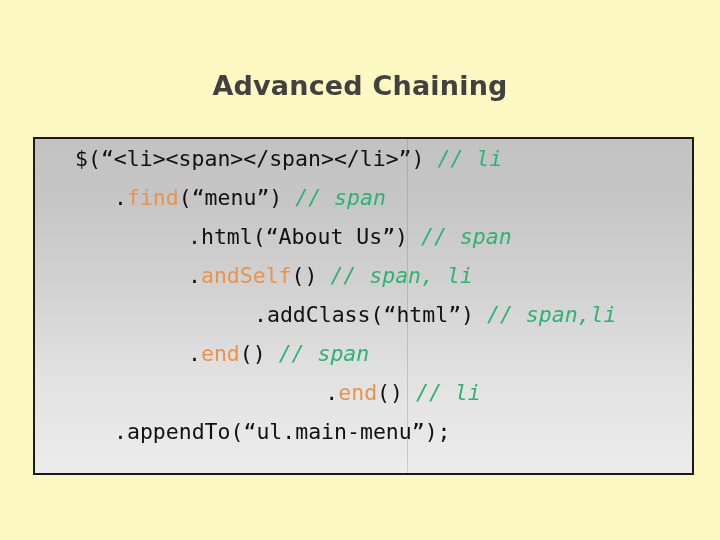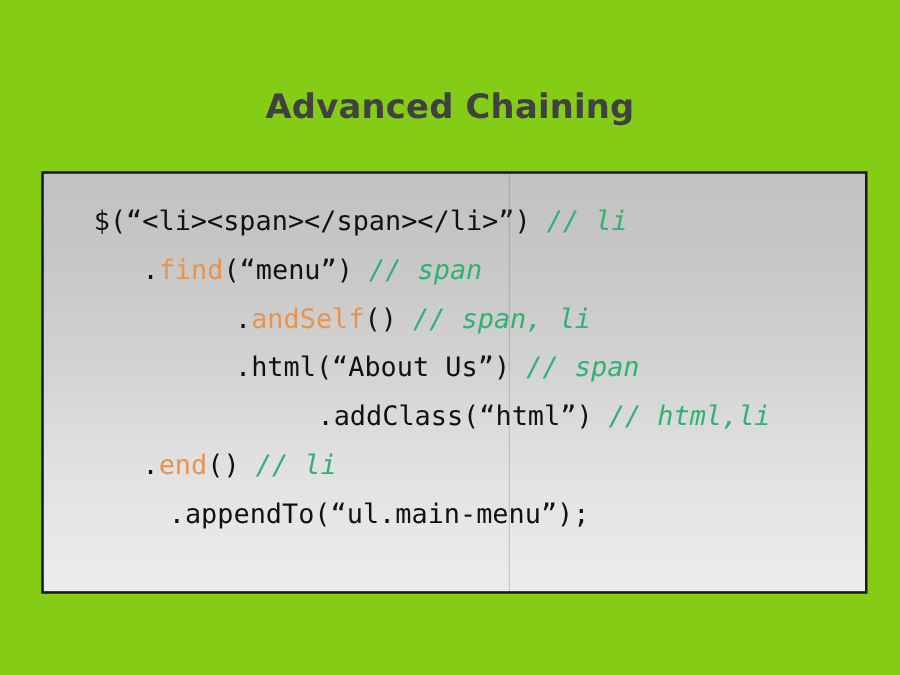--- a/index.html
+++ b/index.html
@@ -4,21 +4,21 @@
 <style>
   html, body {
     margin: 0;
     padding: 0;
     background: #ffffff;
   }
   #slide {
     position: relative;
     width: 720px;
     height: 540px;
-    background: #84cc16;
+    background: #fef9c3;
     overflow: hidden;
     font-family: "DejaVu Sans", sans-serif;
   }
   #slide-title {
     position: absolute;
     left: 0;
     top: 70px;
     width: 720px;
     text-align: center;
     font-family: "DejaVu Sans", sans-serif;
@@ -47,21 +47,20 @@
     width: 1px;
     height: 338px;
     background: rgba(120,120,120,0.30);
     pointer-events: none;
   }
   #code-lines {
     position: absolute;
     left: 0;
     top: 0;
     width: 100%;
-    padding-top: 19px;
   }
   .code-line {
     height: 39px;
     line-height: 39px;
     white-space: nowrap;
     font-family: "DejaVu Sans Mono", monospace;
     font-size: 21.5px;
     color: #111111;
   }
   .tok-plain { color: #111111; }
@@ -75,22 +74,23 @@
 <body>
 
 <div id="slide">
 
   <div id="slide-title">Advanced Chaining</div>
 
   <div id="code-block">
     <div id="code-lines">
         <div class="code-line" style="padding-left: 40px;"><span class="tok-plain">$(“&lt;li&gt;&lt;span&gt;&lt;/span&gt;&lt;/li&gt;”) </span><span class="tok-comment">// li</span></div>
         <div class="code-line" style="padding-left: 79px;"><span class="tok-plain">.</span><span class="tok-method">find</span><span class="tok-plain">(“menu”) </span><span class="tok-comment">// span</span></div>
+        <div class="code-line" style="padding-left: 153px;"><span class="tok-plain">.html(“About Us”) </span><span class="tok-comment">// span</span></div>
         <div class="code-line" style="padding-left: 153px;"><span class="tok-plain">.</span><span class="tok-method">andSelf</span><span class="tok-plain">() </span><span class="tok-comment">// span, li</span></div>
-        <div class="code-line" style="padding-left: 153px;"><span class="tok-plain">.html(“About Us”) </span><span class="tok-comment">// span</span></div>
-        <div class="code-line" style="padding-left: 219px;"><span class="tok-plain">.addClass(“html”) </span><span class="tok-comment">// html,li</span></div>
-        <div class="code-line" style="padding-left: 79px;"><span class="tok-plain">.</span><span class="tok-method">end</span><span class="tok-plain">() </span><span class="tok-comment">// li</span></div>
-        <div class="code-line" style="padding-left: 79px; margin-left: 21px;"><span class="tok-plain">.appendTo(“ul.main-menu”);</span></div>
+        <div class="code-line" style="padding-left: 219px;"><span class="tok-plain">.addClass(“html”) </span><span class="tok-comment">// span,li</span></div>
+        <div class="code-line" style="padding-left: 153px;"><span class="tok-plain">.</span><span class="tok-method">end</span><span class="tok-plain">() </span><span class="tok-comment">// span</span></div>
+        <div class="code-line" style="padding-left: 79px; text-align: center;"><span class="tok-plain">.</span><span class="tok-method">end</span><span class="tok-plain">() </span><span class="tok-comment">// li</span></div>
+        <div class="code-line" style="padding-left: 79px;"><span class="tok-plain">.appendTo(“ul.main-menu”);</span></div>
       </div>
     <div id="code-seam"></div>
   </div>
 
 </div>
 
 </body></html>

